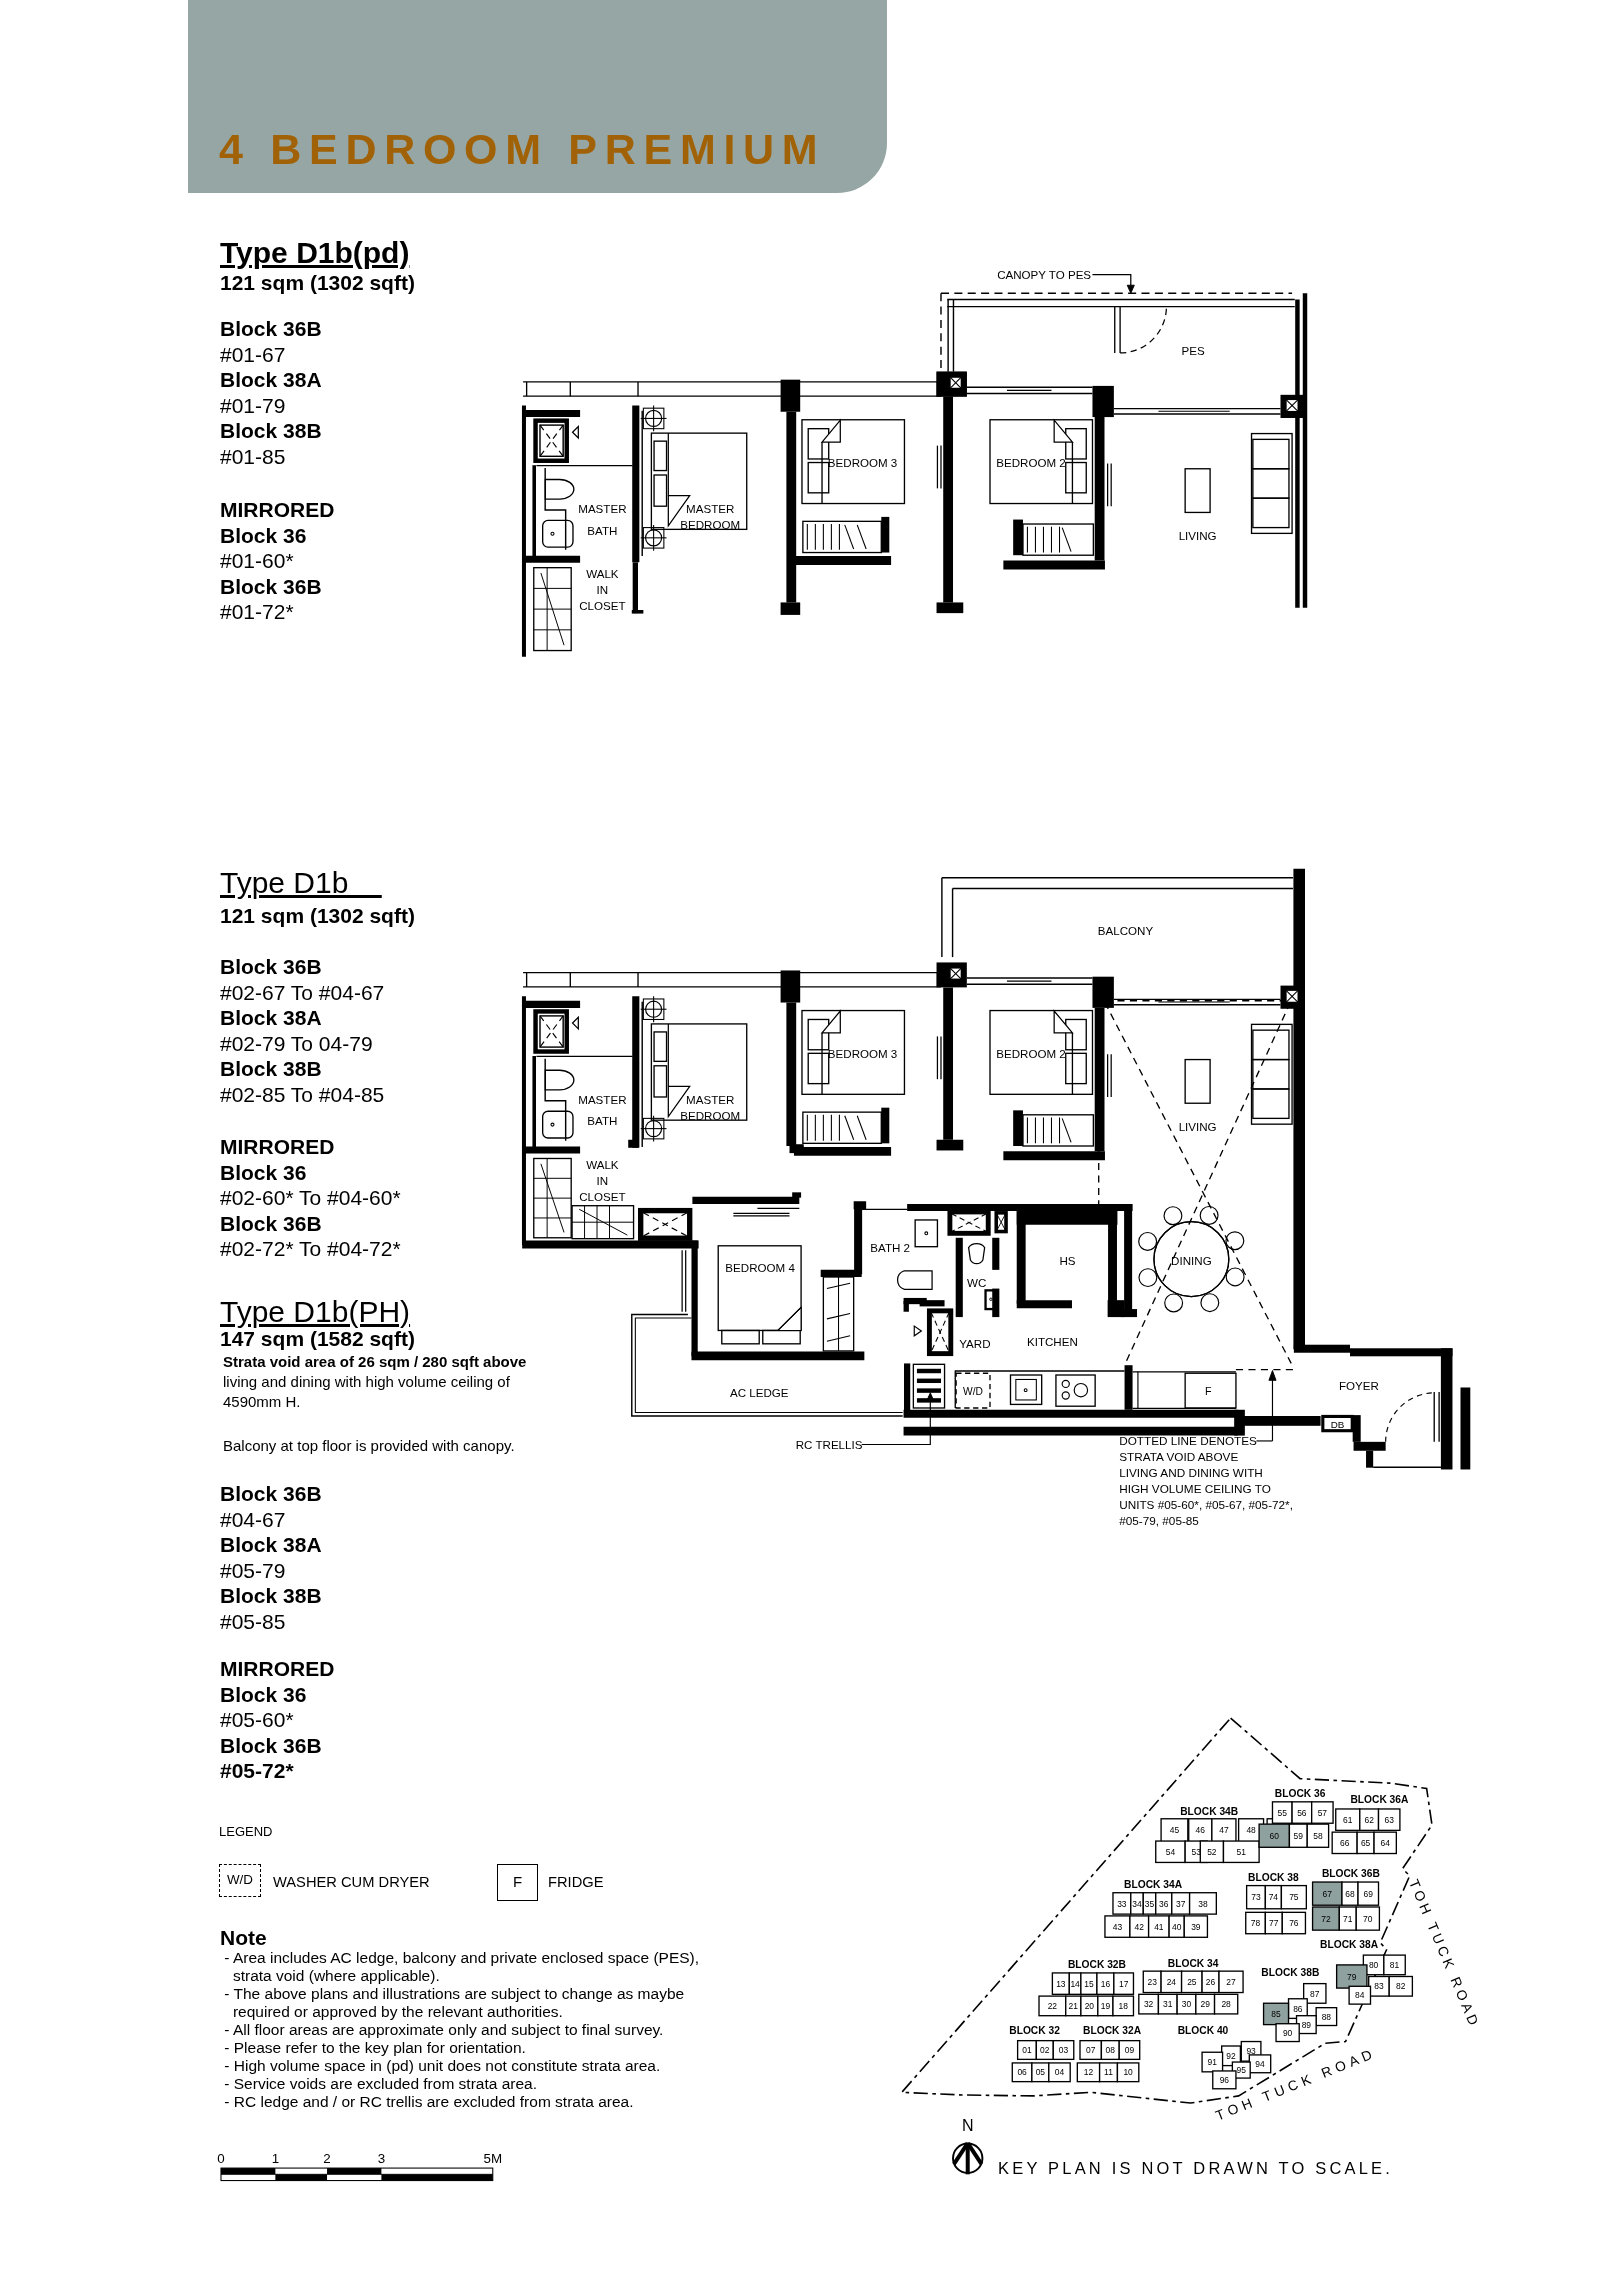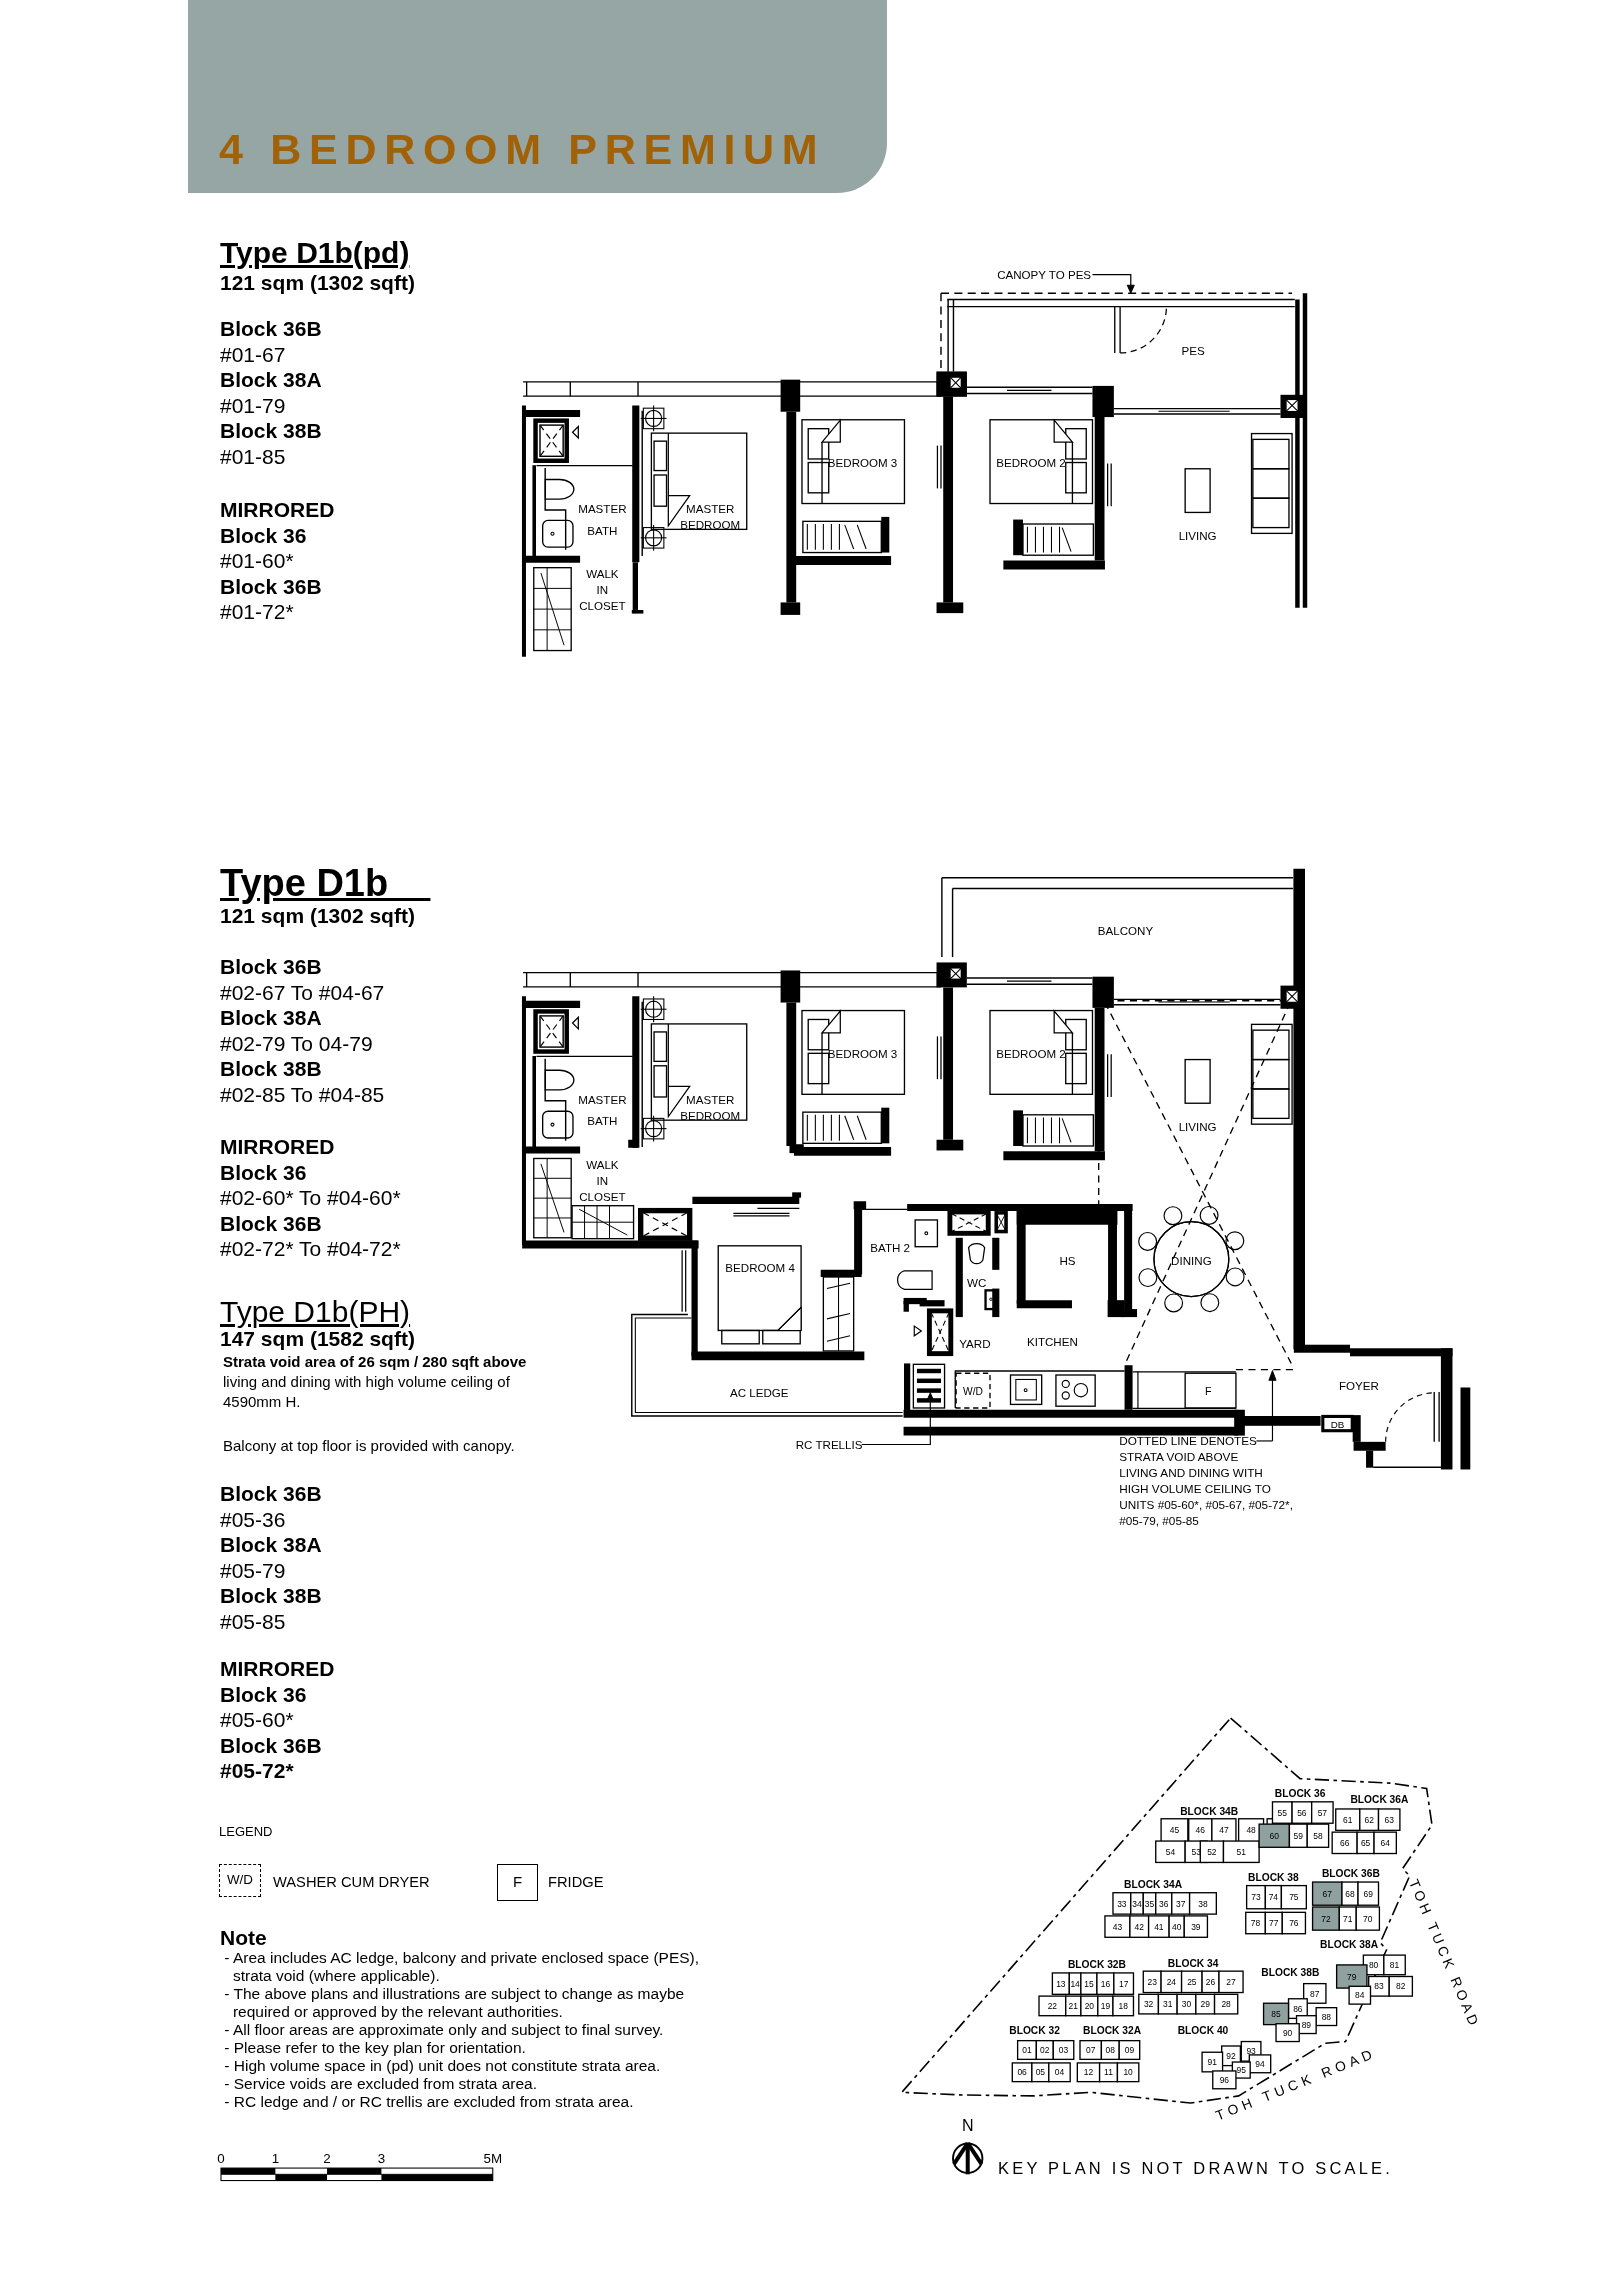--- a/index.html
+++ b/index.html
@@ -24,21 +24,21 @@
   </div>
 
 <div style="position:absolute;left:220px;top:497px;font-size:21px;line-height:25.5px;white-space:nowrap">
     <div style="font-weight:bold">MIRRORED</div>
     <div style="font-weight:bold">Block 36</div>
     <div style="font-weight:normal">#01-60*</div>
     <div style="font-weight:bold">Block 36B</div>
     <div style="font-weight:normal">#01-72*</div>
   </div>
 
-<div style="position:absolute;left:220px;top:868px;font-size:38px;line-height:30px;white-space:nowrap;font-weight:bold;text-decoration:underline">Type D1b&nbsp;&nbsp;&nbsp;&nbsp;</div>
+<div style="position:absolute;left:220px;top:868px;font-size:30px;line-height:30px;white-space:nowrap;font-weight:normal;text-decoration:underline">Type D1b&nbsp;&nbsp;&nbsp;&nbsp;</div>
 <div style="position:absolute;left:220px;top:905px;font-size:21px;line-height:21px;white-space:nowrap;font-weight:bold">121 sqm (1302 sqft)</div>
 
 <div style="position:absolute;left:220px;top:954px;font-size:21px;line-height:25.5px;white-space:nowrap">
     <div style="font-weight:bold">Block 36B</div>
     <div style="font-weight:normal">#02-67 To #04-67</div>
     <div style="font-weight:bold">Block 38A</div>
     <div style="font-weight:normal">#02-79 To 04-79</div>
     <div style="font-weight:bold">Block 38B</div>
     <div style="font-weight:normal">#02-85 To #04-85</div>
   </div>
@@ -57,21 +57,21 @@
 <div style="position:absolute;left:223px;top:1352px;font-size:15px;line-height:20px;white-space:nowrap">
     <div style="font-weight:bold">Strata void area of 26 sqm / 280 sqft above</div>
     <div style="font-weight:normal">living and dining with high volume ceiling of</div>
     <div style="font-weight:normal">4590mm H.</div>
   </div>
 
 <div style="position:absolute;left:223px;top:1438px;font-size:15px;line-height:15px;white-space:nowrap">Balcony at top floor is provided with canopy.</div>
 
 <div style="position:absolute;left:220px;top:1481px;font-size:21px;line-height:25.5px;white-space:nowrap">
     <div style="font-weight:bold">Block 36B</div>
-    <div style="font-weight:normal">#05-36</div>
+    <div style="font-weight:normal">#04-67</div>
     <div style="font-weight:bold">Block 38A</div>
     <div style="font-weight:normal">#05-79</div>
     <div style="font-weight:bold">Block 38B</div>
     <div style="font-weight:normal">#05-85</div>
   </div>
 
 <div style="position:absolute;left:220px;top:1656px;font-size:21px;line-height:25.5px;white-space:nowrap">
     <div style="font-weight:bold">MIRRORED</div>
     <div style="font-weight:bold">Block 36</div>
     <div style="font-weight:normal">#05-60*</div>

